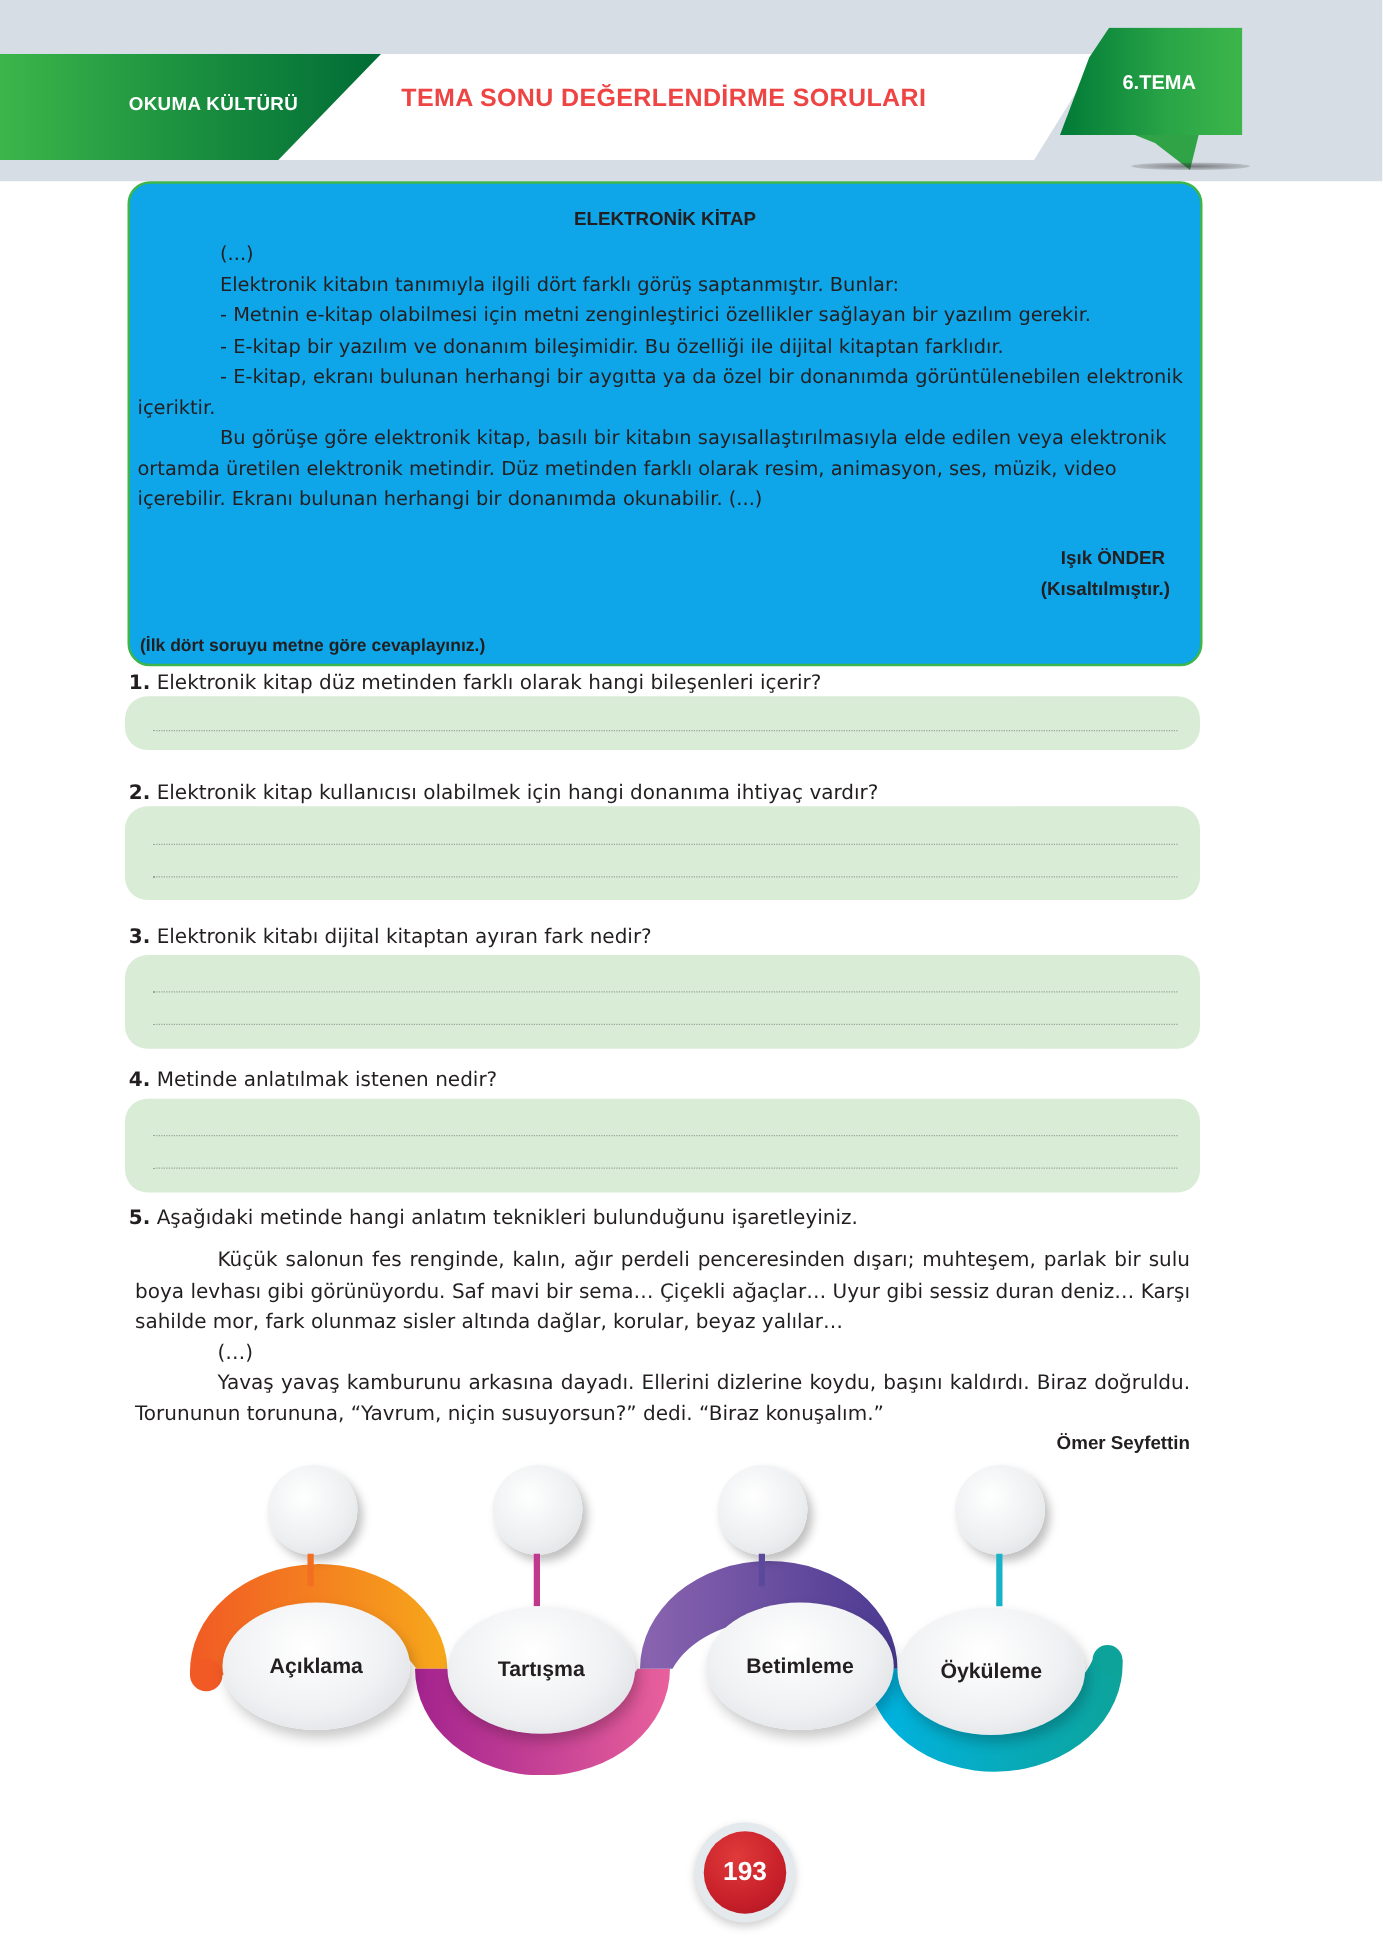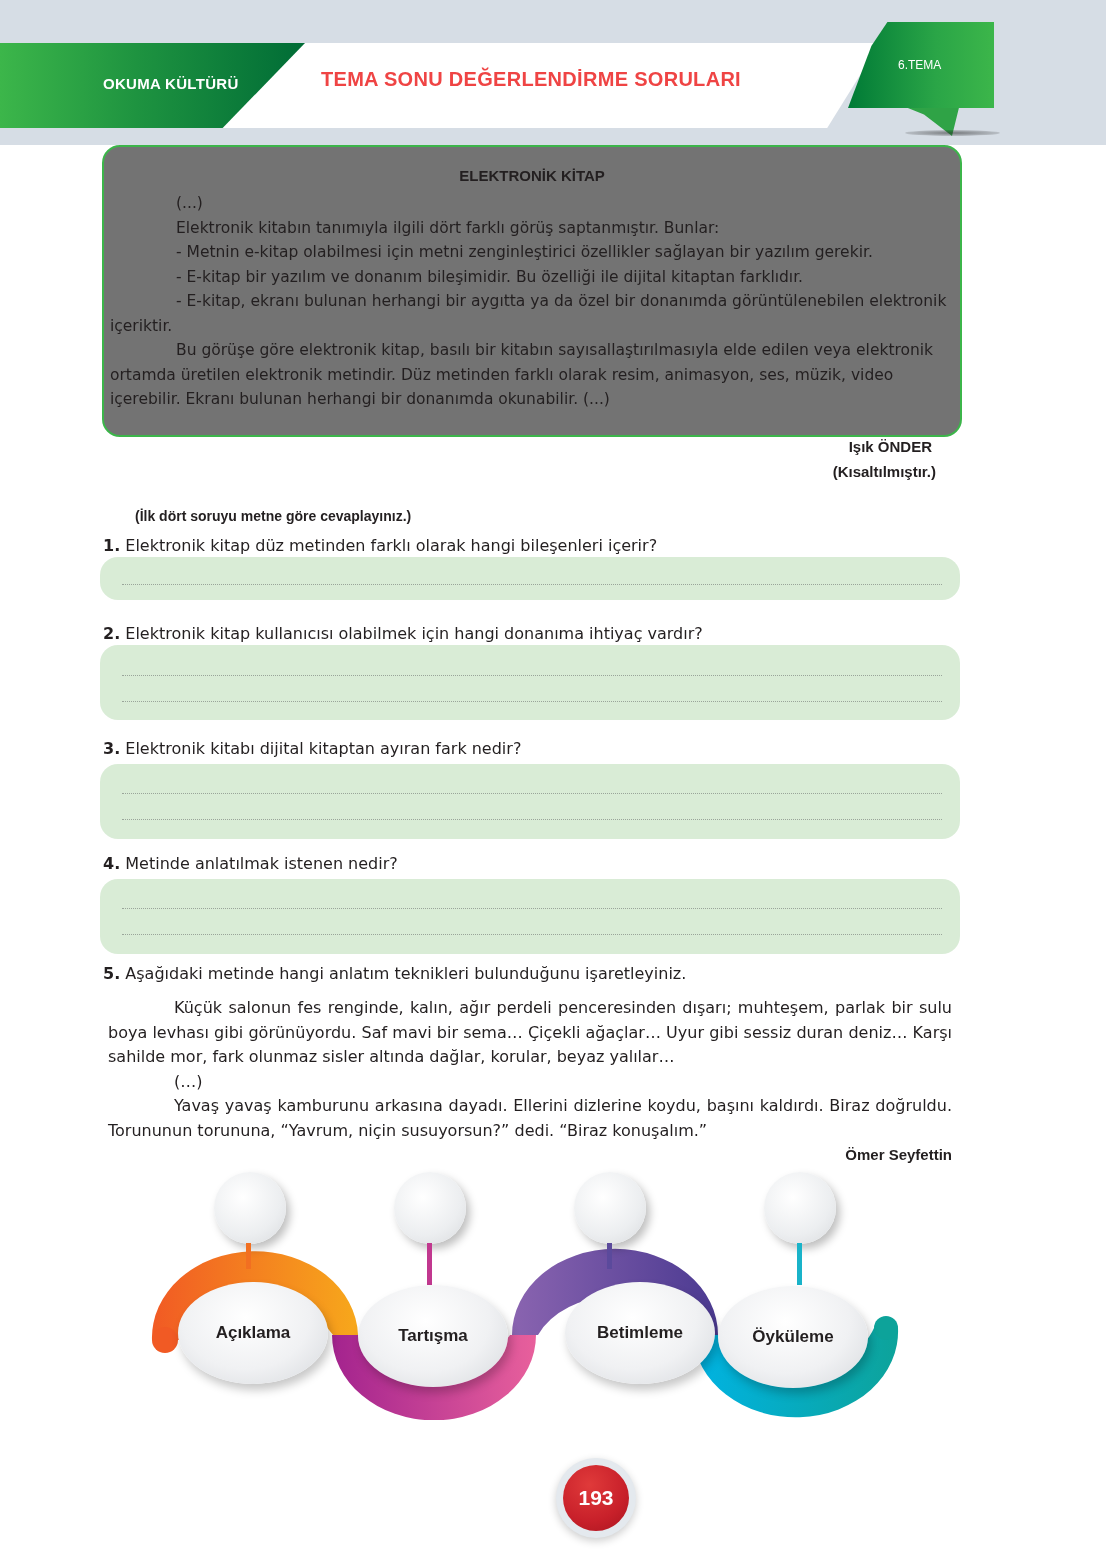--- a/index.html
+++ b/index.html
@@ -30,41 +30,41 @@
   .ribbon-fold { position: absolute; left: 888px; top: 22px; width: 30px; height: 22px;
     background: #137a39; clip-path: polygon(100% 0, 100% 100%, 0 100%); }
   .ribbon-main {
     position: absolute; left: 848px; top: 22px; width: 146px; height: 86px;
     background: linear-gradient(90deg, #007a36 0%, #2aa547 60%, #3cb64a 100%);
     clip-path: polygon(16% 28%, 27% 0, 100% 0, 100% 100%, 0 100%);
   }
   .ribbon-shadow { position: absolute; left: 905px; top: 130px; width: 95px; height: 6px; border-radius: 50%;
     background: radial-gradient(ellipse, rgba(40,40,40,0.55), rgba(40,40,40,0)); }
   .theme-label {
-    position: absolute; left: 898px; top: 58px; color: #ffffff; font-weight: normal; font-size: 12px;
+    position: absolute; left: 898px; top: 58px; color: #ffffff; font-weight: bold; font-size: 16px;
     font-family: "Liberation Sans", sans-serif;
   }
 
   .text-box {
-    position: absolute; left: 102px; top: 145px; width: 860px; height: 292px;
-    border: 2.5px solid #3cb54a; border-radius: 18px; background: #737373;
+    position: absolute; left: 102px; top: 145px; width: 860px; height: 388px;
+    border: 2.5px solid #3cb54a; border-radius: 18px; background: #0ea5e9;
   }
   .box-title {
     position: absolute; left: 0; width: 100%; top: 20px; text-align: center; font-weight: bold; font-size: 15px;
     font-family: "Liberation Sans", sans-serif;
   }
   .box-body { position: absolute; left: 6px; top: 44px; width: 840px; font-size: 15.5px; line-height: 24.5px; }
   .box-body p { text-indent: 66px; }
   .box-author { position: absolute; right: 28px; top: 291px; font-weight: bold; font-size: 15px; text-align: right;
     font-family: "Liberation Sans", sans-serif; }
   .box-note { position: absolute; right: 24px; top: 316px; font-weight: bold; font-size: 15px; text-align: right;
     font-family: "Liberation Sans", sans-serif; }
 
   .instruction { position: absolute; left: 112px; top: 508px; font-weight: bold; font-size: 14px;
-    font-family: "Liberation Sans", sans-serif; margin-left: 23px; }
+    font-family: "Liberation Sans", sans-serif; }
   .question { position: absolute; left: 103px; font-size: 16px; }
   .question b { font-weight: bold; }
   .answer-box { position: absolute; left: 100px; width: 860px; background: #d9ecd6; border-radius: 18px; }
   .dotline { position: absolute; left: 22px; right: 18px; height: 0; border-top: 1.5px dotted #9aa59a; }
 
   .passage { position: absolute; left: 108px; top: 996px; width: 844px; font-size: 16px; line-height: 24.5px; text-align: justify; }
   .passage p { text-indent: 66px; }
   .passage-author { position: absolute; right: 154px; top: 1146px; font-weight: bold; font-size: 15px;
     font-family: "Liberation Sans", sans-serif; }
 

